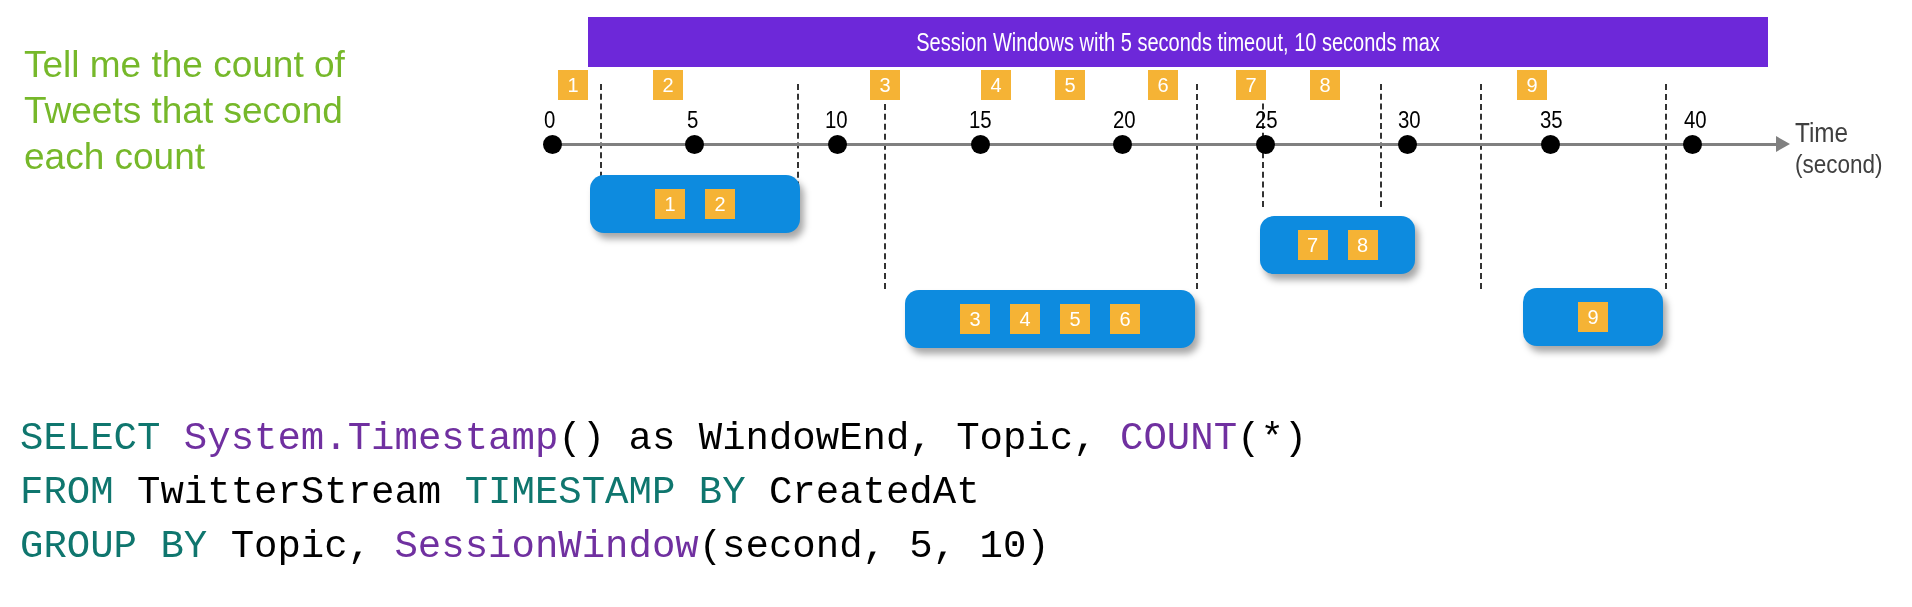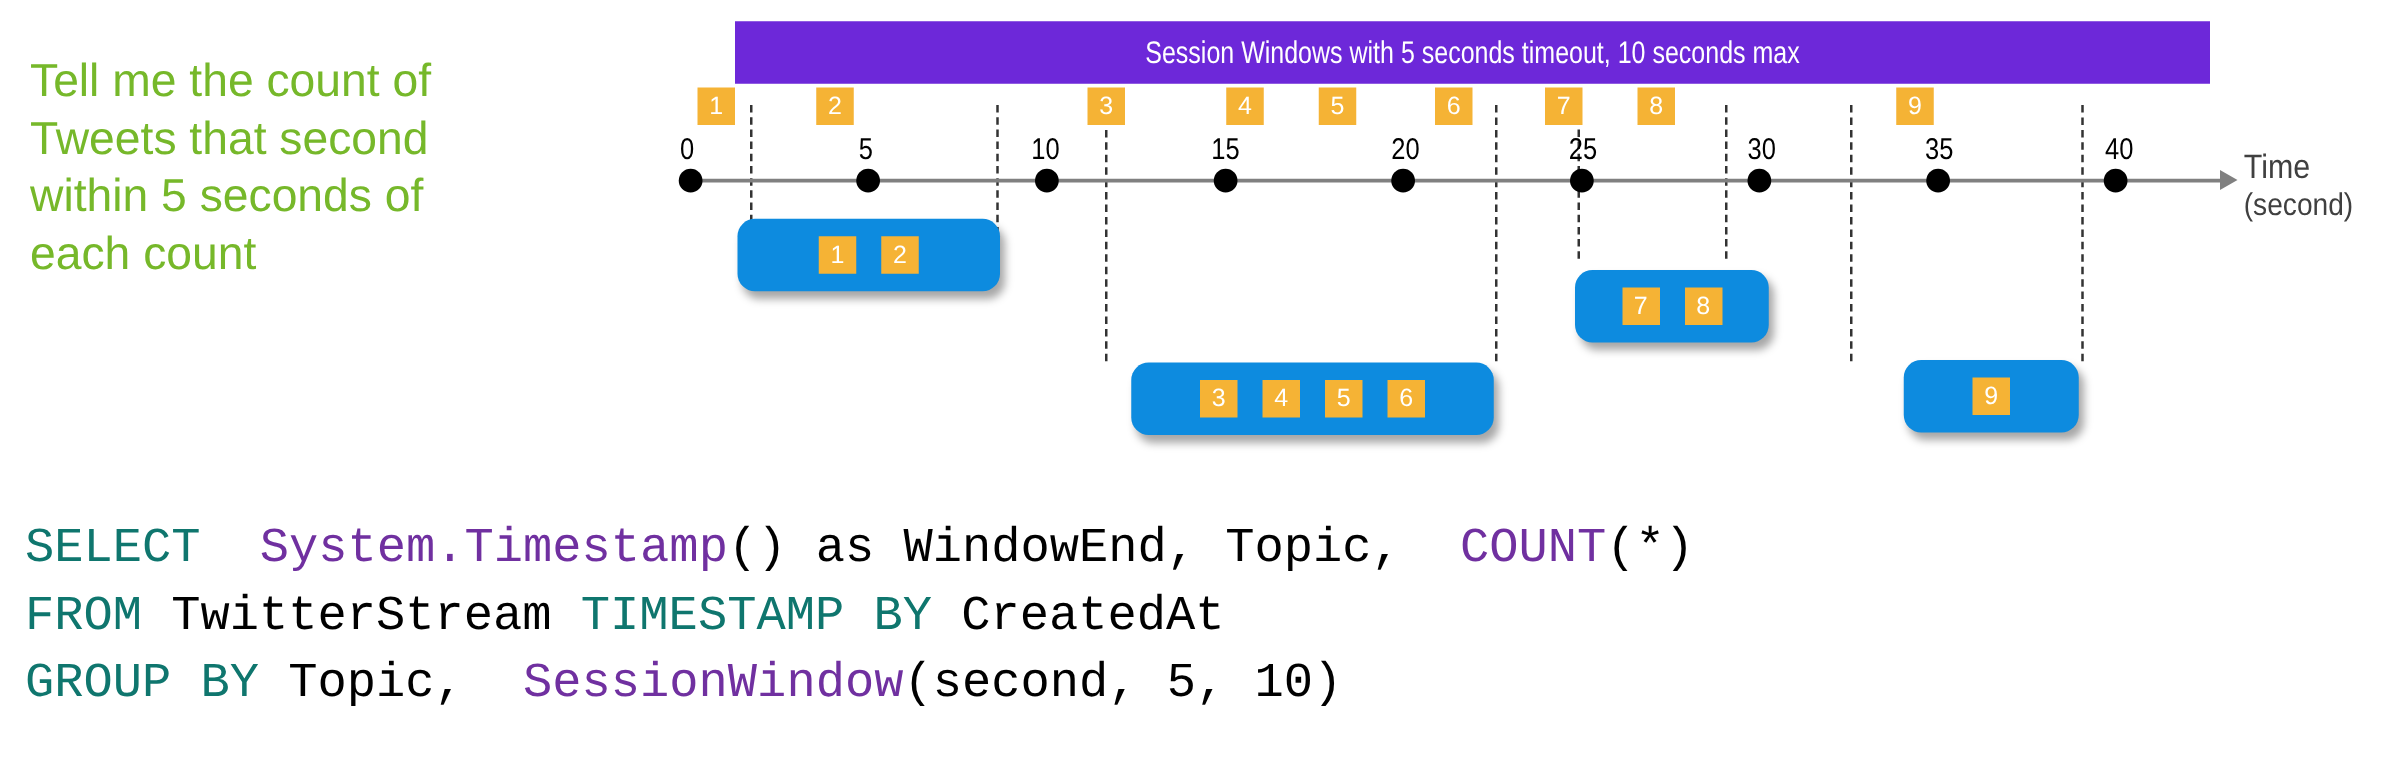--- a/index.html
+++ b/index.html
@@ -97,32 +97,31 @@
   .window .badge{position:relative;top:auto;left:auto;}
 
   
   #sql{
     position:absolute;left:20px;top:412px;
     font-family:"Liberation Mono","DejaVu Sans Mono",monospace;
     font-size:39px;line-height:54px;
     color:#000000;white-space:pre;
   }
   .kw{color:#0f766e;}
-  .fn{color:#7030a0;margin-left:24px;}
+  .fn{color:#7030a0;}
   .id{color:#000000;}
 </style>
 </head>
 <body>
 
 <div id="stage">
 
   <div id="prompt">
     <div>Tell me the count of</div>
     <div>Tweets that second</div>
-    <div>within 5 seconds of</div>
     <div>each count</div>
   </div>
 
   <div id="diagram">
 
     <div id="titlebar">
       <div class="t">Session Windows with 5 seconds timeout, 10 seconds max</div>
     </div>
 
     <div class="vline" style="left:600px;top:84px;height:123px;"></div>

